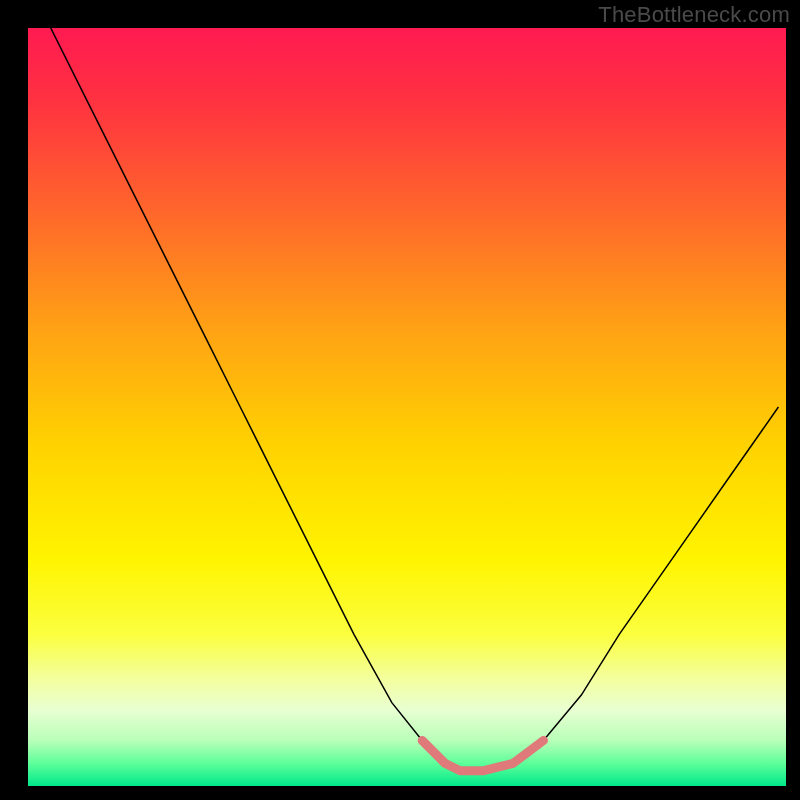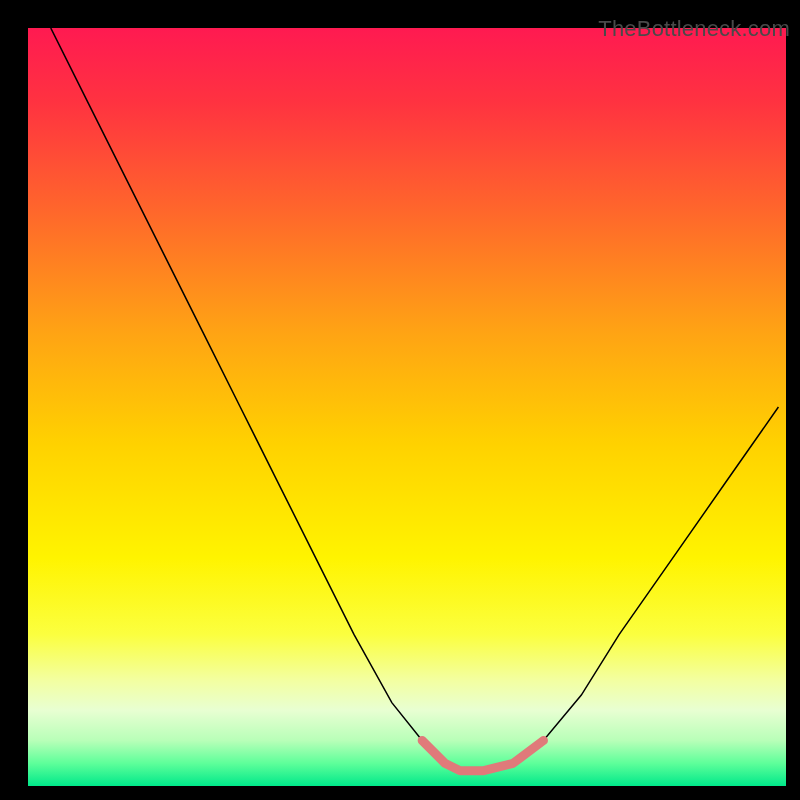--- a/index.html
+++ b/index.html
@@ -5,21 +5,21 @@
   * { margin: 0; padding: 0; box-sizing: border-box; }
   html, body { width: 800px; height: 800px; overflow: hidden; background: #000; }
   .frame {
     position: relative;
     width: 800px;
     height: 800px;
     background: #000;
   }
   .watermark {
     position: absolute;
-    top: 16px;
+    top: 2px;
     right: 10px;
     font-family: Arial, Helvetica, sans-serif;
     font-size: 22px;
     color: #4a4a4a;
     font-weight: 400;
     letter-spacing: 0.2px;
     z-index: 5;
   }
   .plot {
     position: absolute;

